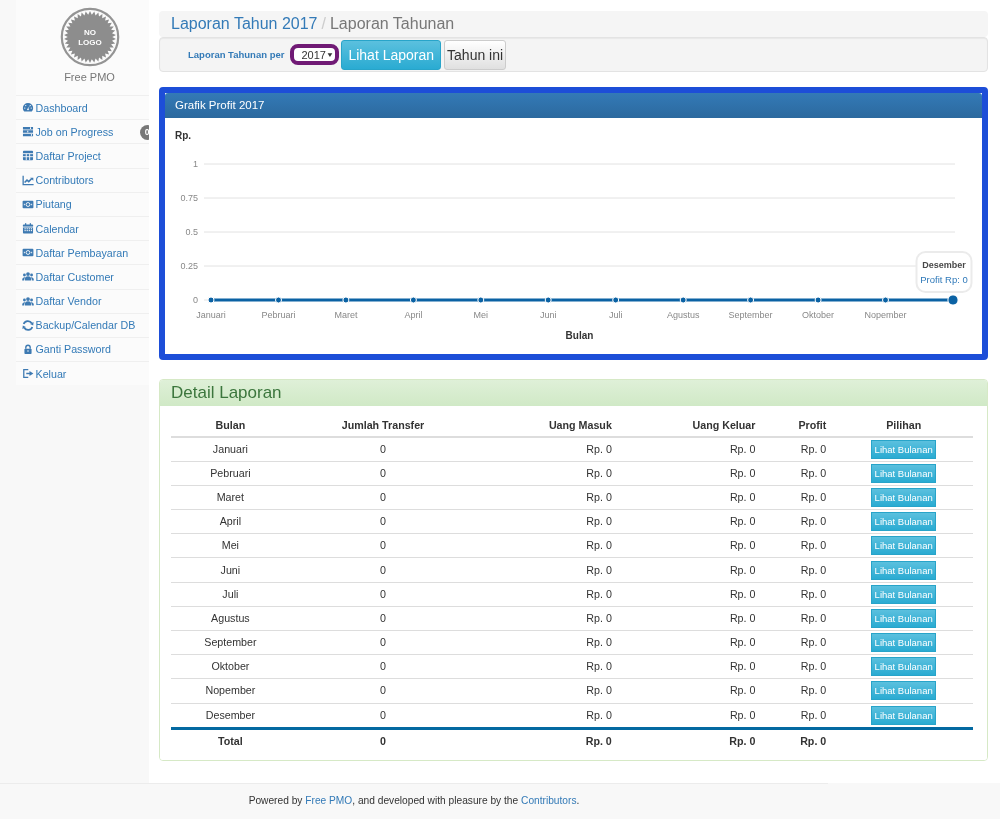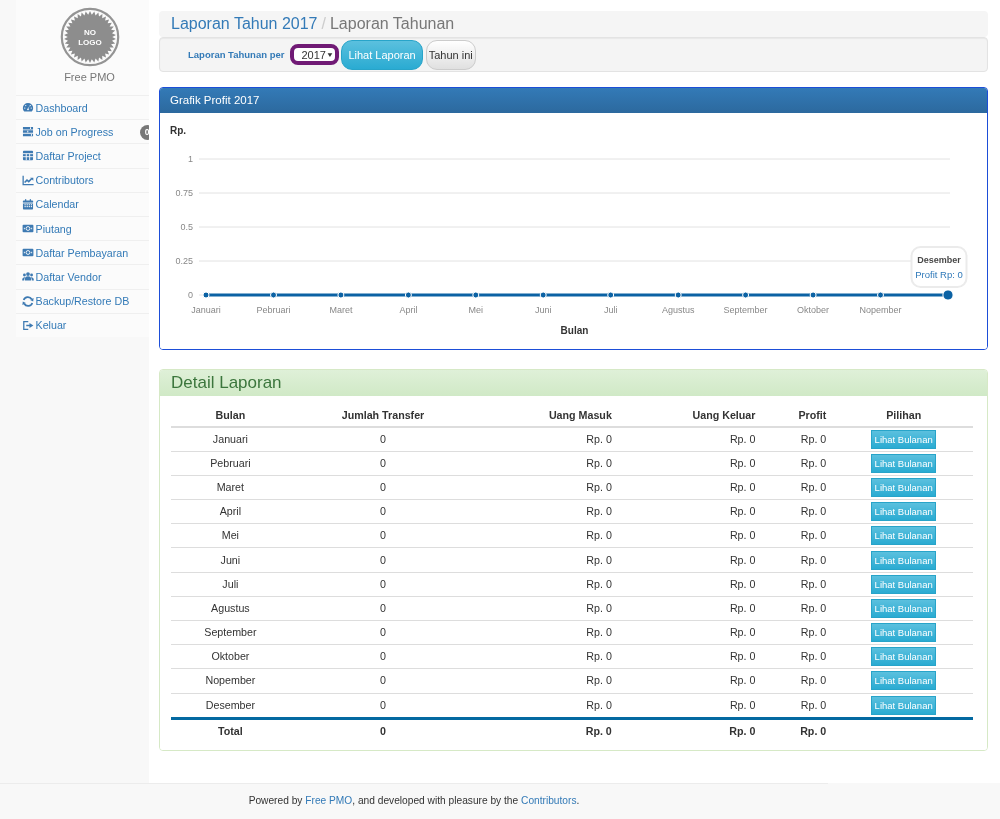--- a/index.html
+++ b/index.html
@@ -20,28 +20,28 @@
 .badge0 { position:absolute; right:8.5px; top:4.5px; background:#777; color:#fff; border-radius:8px; font-size:8.5px; font-weight:bold; width:15px; height:15px; line-height:15px; text-align:center; }
 .chev { position:absolute; right:10px; color:#337ab7; font-size:11px; }
 
 #main { position:absolute; left:149px; top:0; width:851px; height:783px; background:#fff; padding:11px 12px 0 10px; }
 .breadcrumb { background:#f5f5f5; border-radius:4px; height:26px; line-height:26px; padding:0 12px; font-size:16px; color:#777; }
 .breadcrumb .sep { color:#ccc; padding:0 4px; }
 .formbar { background:#f4f4f4; border:1px solid #e3e3e3; border-radius:4px; height:35px; display:flex; align-items:center; padding:0 28px; box-shadow:inset 0 1px 1px rgba(0,0,0,.05); margin-bottom:15px; }
 .formbar label { color:#337ab7; font-weight:bold; font-size:9.5px; margin-right:6px; }
 .sel { width:49px; height:21px; border:4px solid #701a75; border-radius:8px; background:#fff; font-size:11px; color:#333; padding:0 4px 0 7px; display:flex; align-items:center; justify-content:space-between; }
 .sel .car { font-size:8px; color:#333; transform:scaleY(.8); }
-.btn { display:inline-flex; align-items:center; justify-content:center; border-radius:11px; font-size:11px; height:30px; padding:0 6px; margin-left:5px; }
+.btn { display:inline-flex; align-items:center; justify-content:center; border-radius:3px; font-size:14px; height:30px; padding:0 6px; margin-left:5px; }
 .btn-info { background:linear-gradient(#5bc0de, #2aabd2); border:1px solid #28a4c9; color:#fff; }
 .formbar .btn-info { margin-left:2px; }
 .btn-default { background:linear-gradient(#ffffff, #e0e0e0); border:1px solid #ccc; color:#333; padding:0 2px; margin-left:3px; }
 .btn-xs { height:19px; padding:0 2.5px; font-size:9.5px; margin:-3px 0; border-radius:0; }
 
 .panel { border-radius:4px; margin-bottom:19px; }
-.panel-primary { border:1px solid #1d4ed8; }
+.panel-primary { border:6px solid #1d4ed8; }
 .panel-primary .phead { background:linear-gradient(#337ab7, #2c699e); color:#fff; height:25px; line-height:25px; padding:0 10px; font-size:11.5px; border-radius:3px 3px 0 0; }
 .panel-success { border:1px solid #d6e9c6; }
 .panel-success .phead { background:linear-gradient(#dff0d8, #d0e9c6); color:#3c763d; height:26px; line-height:26px; padding:0 11px; font-size:17px; border-radius:3px 3px 0 0; }
 .pbody { background:#fff; border-radius:0 0 3px 3px; }
 #chartbody { height:236px; position:relative; }
 
 .tblwrap { padding:9.5px 14px 7px 11px; }
 table.rpt { width:100%; border-collapse:collapse; font-size:10.7px; }
 table.rpt th, table.rpt td { line-height:17px; padding:3.1px 8px; }
 table.rpt thead th { padding-top:1.5px; padding-bottom:1.5px; }
@@ -116,20 +116,31 @@
             <path fill="none" stroke="#3e7ab2" stroke-width="1.4" d="M1.2,0.8 V10.6 H12.6"></path>
             <path fill="none" stroke="#3e7ab2" stroke-width="1.7" d="M2.8,8.2 L5.4,5.6 L7.3,7.2 L10.6,3.8"></path>
             <path fill="#3e7ab2" d="M8.9,3 h3.4 v3.4 z"></path>
           </svg>
           <span class="lbl">Contributors</span>
         </a>
       </li>
 <li>
         <a href="#">
           <svg class="mi" viewBox="0 0 13 12" width="13" height="12">
+            <rect fill="#3e7ab2" x="0.6" y="2" width="11.8" height="8" rx="1"></rect>
+            <circle cx="6.5" cy="6" r="2.1" fill="none" stroke="#fbfbfb" stroke-width="1"></circle>
+            <rect x="2" y="5.2" width="1" height="1.6" fill="#fbfbfb"></rect>
+            <rect x="10" y="5.2" width="1" height="1.6" fill="#fbfbfb"></rect>
+          </svg>
+          <span class="lbl">Piutang</span>
+        </a>
+      </li>
+<li>
+        <a href="#">
+          <svg class="mi" viewBox="0 0 13 12" width="13" height="12">
             <rect fill="#3e7ab2" x="1" y="1.6" width="11" height="9.8" rx="0.8"></rect>
             <rect fill="#3e7ab2" x="3.2" y="0.2" width="1.4" height="2"></rect>
             <rect fill="#3e7ab2" x="8.4" y="0.2" width="1.4" height="2"></rect>
             <path stroke="#fbfbfb" d="M1,4.4 h11"></path>
             <g fill="#fbfbfb">
               <rect x="2.7" y="5.7" width="1.3" height="1.2"></rect>
               <rect x="5" y="5.7" width="1.3" height="1.2"></rect>
               <rect x="7.3" y="5.7" width="1.3" height="1.2"></rect>
               <rect x="9.6" y="5.7" width="1.3" height="1.2"></rect>
               <rect x="2.7" y="7.7" width="1.3" height="1.2"></rect>
@@ -142,60 +153,74 @@
         </a>
       </li>
 <li>
         <a href="#">
           <svg class="mi" viewBox="0 0 13 12" width="13" height="12">
             <rect fill="#3e7ab2" x="0.6" y="2" width="11.8" height="8" rx="1"></rect>
             <circle cx="6.5" cy="6" r="2.1" fill="none" stroke="#fbfbfb" stroke-width="1"></circle>
             <rect x="2" y="5.2" width="1" height="1.6" fill="#fbfbfb"></rect>
             <rect x="10" y="5.2" width="1" height="1.6" fill="#fbfbfb"></rect>
           </svg>
-          <span class="lbl">Piutang</span>
-        </a>
-      </li>
-<li>
-        <a href="#">
-          <svg class="mi" viewBox="0 0 13 12" width="13" height="12">
-            <rect fill="#3e7ab2" x="0.6" y="2" width="11.8" height="8" rx="1"></rect>
-            <circle cx="6.5" cy="6" r="2.1" fill="none" stroke="#fbfbfb" stroke-width="1"></circle>
-            <rect x="2" y="5.2" width="1" height="1.6" fill="#fbfbfb"></rect>
-            <rect x="10" y="5.2" width="1" height="1.6" fill="#fbfbfb"></rect>
-          </svg>
           <span class="lbl">Daftar Pembayaran</span>
         </a>
       </li>
 <li>
         <a href="#">
           <svg class="mi" viewBox="0 0 13 12" width="13" height="12">
             <g fill="#3e7ab2">
               <circle cx="2.6" cy="4.4" r="1.55"></circle>
               <circle cx="10.4" cy="4.4" r="1.55"></circle>
               <path d="M0.2,10.4 v-1.2 a2.4,2.3 0 0 1 3.4,-2.1 a4.5,4.4 0 0 0 -1.4,3.3 z"></path>
               <path d="M12.8,10.4 v-1.2 a2.4,2.3 0 0 0 -3.4,-2.1 a4.5,4.4 0 0 1 1.4,3.3 z"></path>
               <circle cx="6.5" cy="3.3" r="2.05"></circle>
               <path d="M3.1,10.4 v-1.4 a3.4,3.2 0 0 1 6.8,0 v1.4 z"></path>
             </g>
           </svg>
+          <span class="lbl">Daftar Customer</span>
+        </a>
+      </li>
+<li>
+        <a href="#">
+          <svg class="mi" viewBox="0 0 13 12" width="13" height="12">
+            <g fill="#3e7ab2">
+              <circle cx="2.6" cy="4.4" r="1.55"></circle>
+              <circle cx="10.4" cy="4.4" r="1.55"></circle>
+              <path d="M0.2,10.4 v-1.2 a2.4,2.3 0 0 1 3.4,-2.1 a4.5,4.4 0 0 0 -1.4,3.3 z"></path>
+              <path d="M12.8,10.4 v-1.2 a2.4,2.3 0 0 0 -3.4,-2.1 a4.5,4.4 0 0 1 1.4,3.3 z"></path>
+              <circle cx="6.5" cy="3.3" r="2.05"></circle>
+              <path d="M3.1,10.4 v-1.4 a3.4,3.2 0 0 1 6.8,0 v1.4 z"></path>
+            </g>
+          </svg>
           <span class="lbl">Daftar Vendor</span>
         </a>
       </li>
 <li>
         <a href="#">
           <svg class="mi" viewBox="0 0 13 12" width="13" height="12">
             <g fill="none" stroke="#3e7ab2" stroke-width="1.9">
               <path d="M11.2,7.6 A4.9,4.9 0 0 1 2.4,8.4"></path>
               <path d="M1.8,4.4 A4.9,4.9 0 0 1 10.6,3.6"></path>
             </g>
             <path fill="#3e7ab2" d="M12.6,2.2 L12.2,6 L8.8,4.3 Z"></path>
             <path fill="#3e7ab2" d="M0.4,9.8 L0.8,6 L4.2,7.7 Z"></path>
           </svg>
-          <span class="lbl">Backup/Restore DB</span>
+          <span class="lbl">Backup/Calendar DB</span>
+        </a>
+      </li>
+<li>
+        <a href="#">
+          <svg class="mi" viewBox="0 0 13 12" width="13" height="12">
+            <path fill="none" stroke="#3e7ab2" stroke-width="1.5" d="M4.1,5.2 V3.8 a2.4,2.5 0 0 1 4.8,0 V5.2"></path>
+            <rect fill="#3e7ab2" x="2.6" y="5.2" width="7.8" height="5.6" rx="0.8"></rect>
+            <circle cx="6.5" cy="7.6" r="0.8" fill="#fbfbfb"></circle>
+          </svg>
+          <span class="lbl">Ganti Password</span>
         </a>
       </li>
 <li>
         <a href="#">
           <svg class="mi" viewBox="0 0 13 12" width="13" height="12">
             <path fill="#3e7ab2" d="M6.8,1 V2.4 H2.6 V9.6 H6.8 V11 H1.2 V1 Z"></path>
             <path fill="#3e7ab2" d="M8.1,3.2 L12.4,6 L8.1,8.8 V6.9 H4.6 V5.1 H8.1 Z"></path>
           </svg>
           <span class="lbl">Keluar</span>
         </a>

